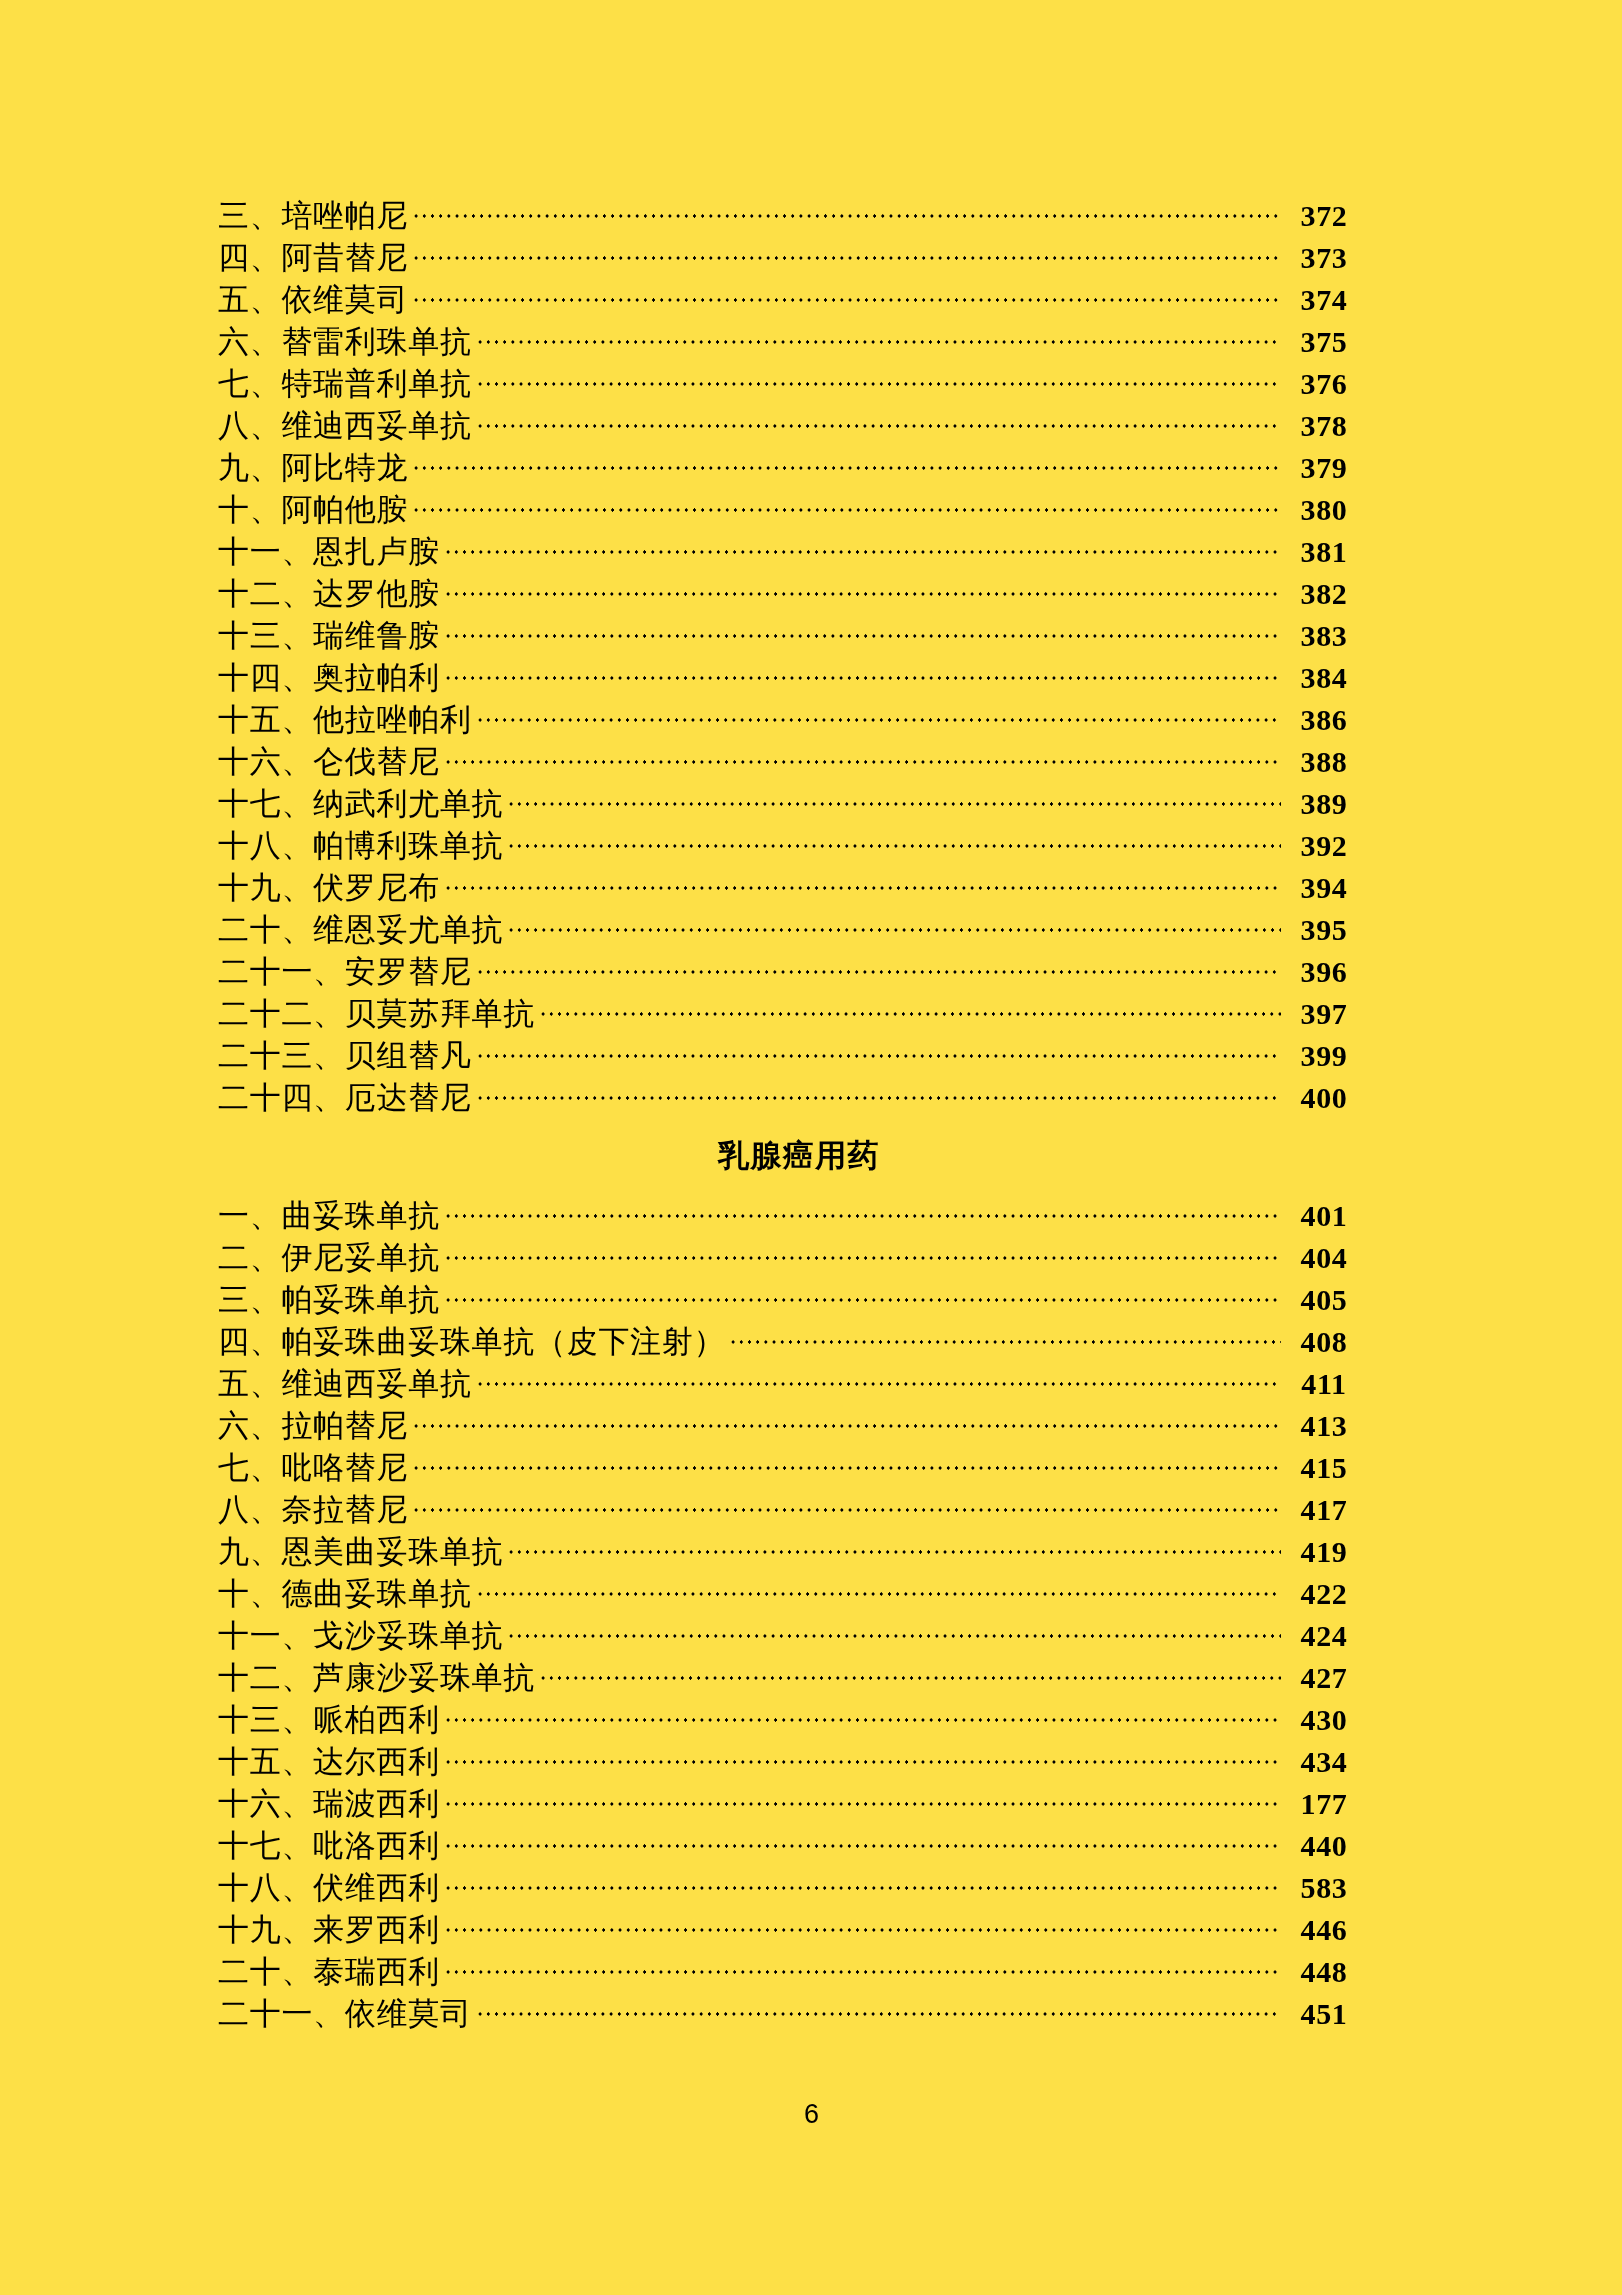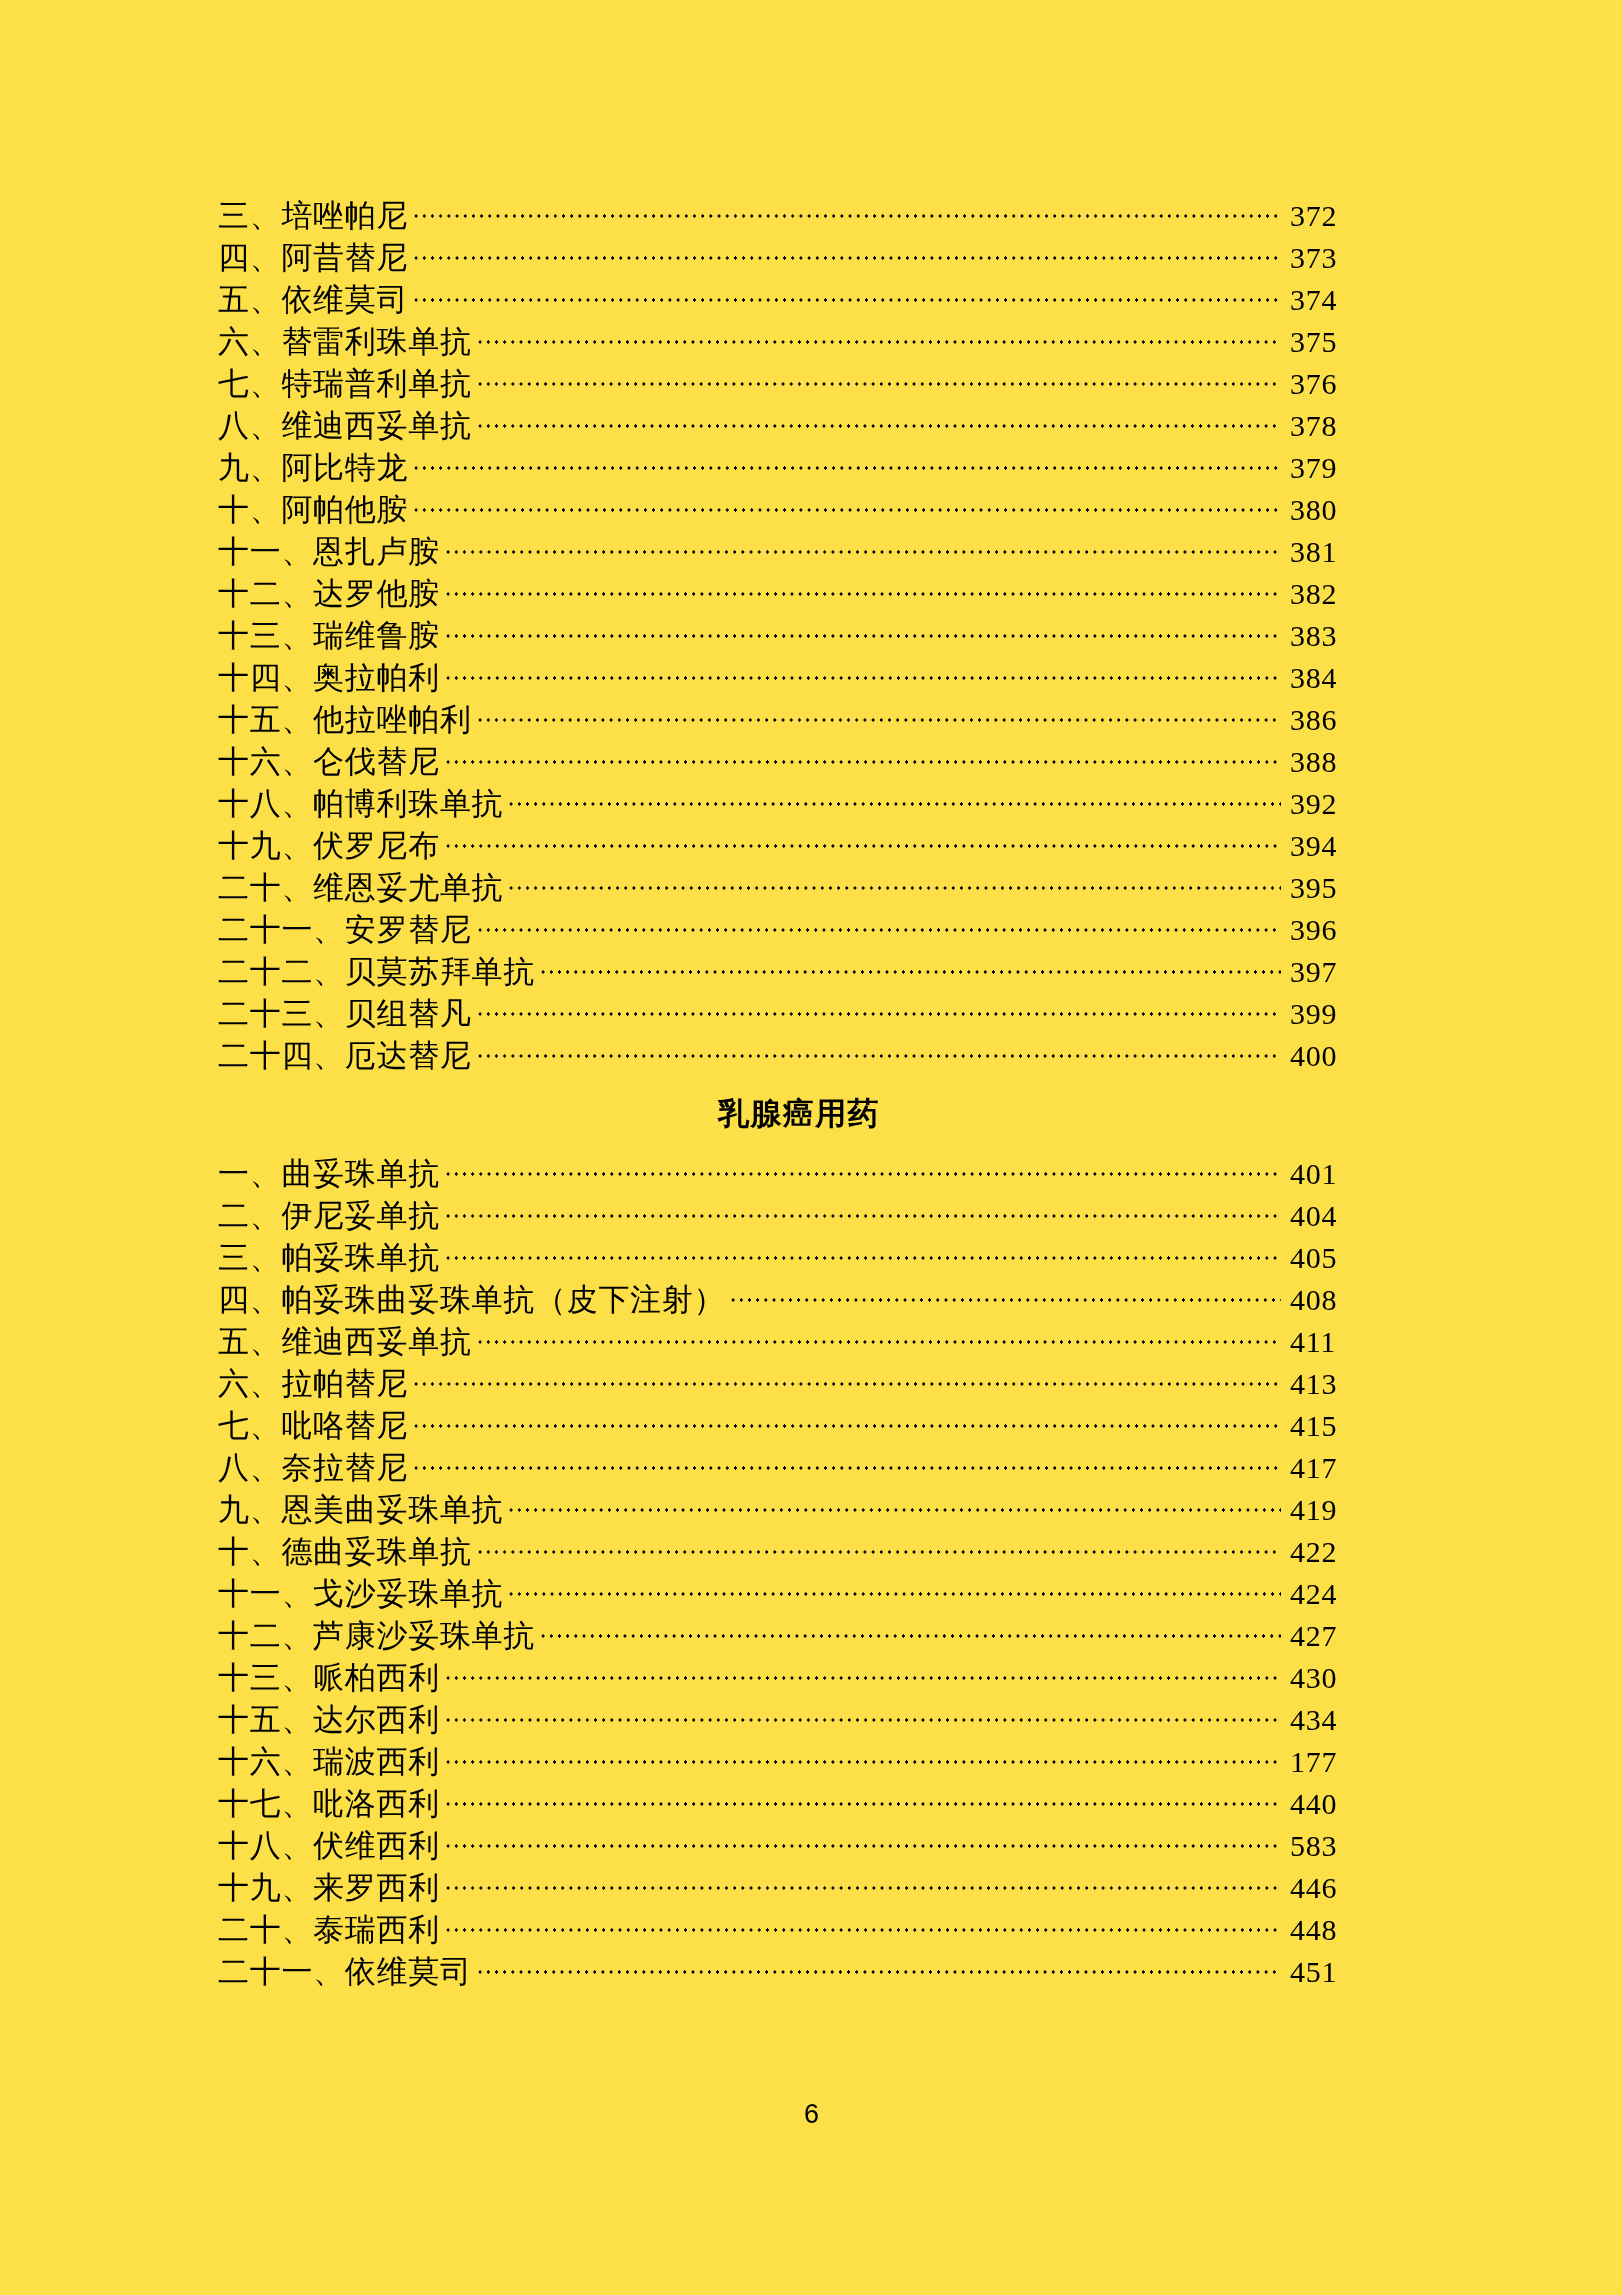--- a/index.html
+++ b/index.html
@@ -40,24 +40,25 @@
     margin: 0 9.5px 0 4.1px;
     background-image: radial-gradient(circle, #000 1.6px, rgba(0,0,0,0) 1.7px);
     background-size: 8.2px 8.2px;
     background-repeat: repeat-x;
     background-position: left center;
     min-width: 13.6px;
   }
   .entry-page {
     flex: 0 0 auto;
     width: 68px;
-    text-align: left;
+    text-align: center;
     font-size: 30px;
     letter-spacing: 0.7px;
     font-variant-numeric: lining-nums;
+    font-weight: bold;
   }
   .section-heading {
     font-family: "Liberation Sans", "DejaVu Sans", sans-serif;
     font-weight: 700;
     font-size: 31px;
     height: 34px;
     line-height: 34px;
     margin: 20.4px 0 22px 22px;
     letter-spacing: 1.4px;
     text-align: center;
@@ -142,20 +143,25 @@
         <span class="entry-label">十五、他拉唑帕利</span>
         <span class="dots"></span>
         <span class="entry-page">386</span>
       </div>
       <div class="toc-row">
         <span class="entry-label">十六、仑伐替尼</span>
         <span class="dots"></span>
         <span class="entry-page">388</span>
       </div>
       <div class="toc-row">
+        <span class="entry-label">十七、纳武利尤单抗</span>
+        <span class="dots"></span>
+        <span class="entry-page">389</span>
+      </div>
+      <div class="toc-row">
         <span class="entry-label">十八、帕博利珠单抗</span>
         <span class="dots"></span>
         <span class="entry-page">392</span>
       </div>
       <div class="toc-row">
         <span class="entry-label">十九、伏罗尼布</span>
         <span class="dots"></span>
         <span class="entry-page">394</span>
       </div>
       <div class="toc-row">

